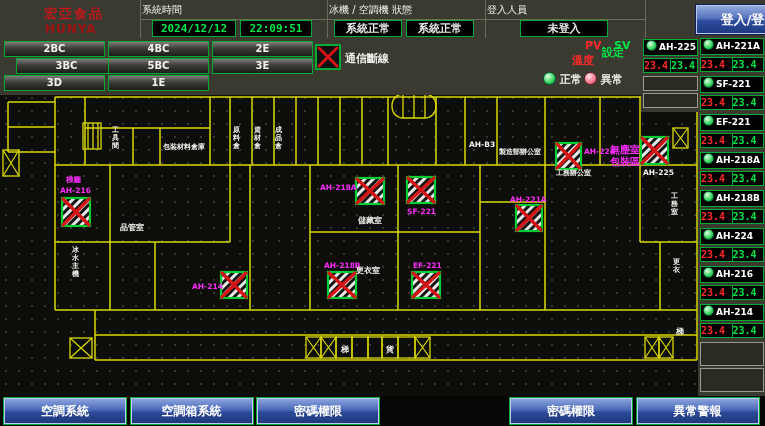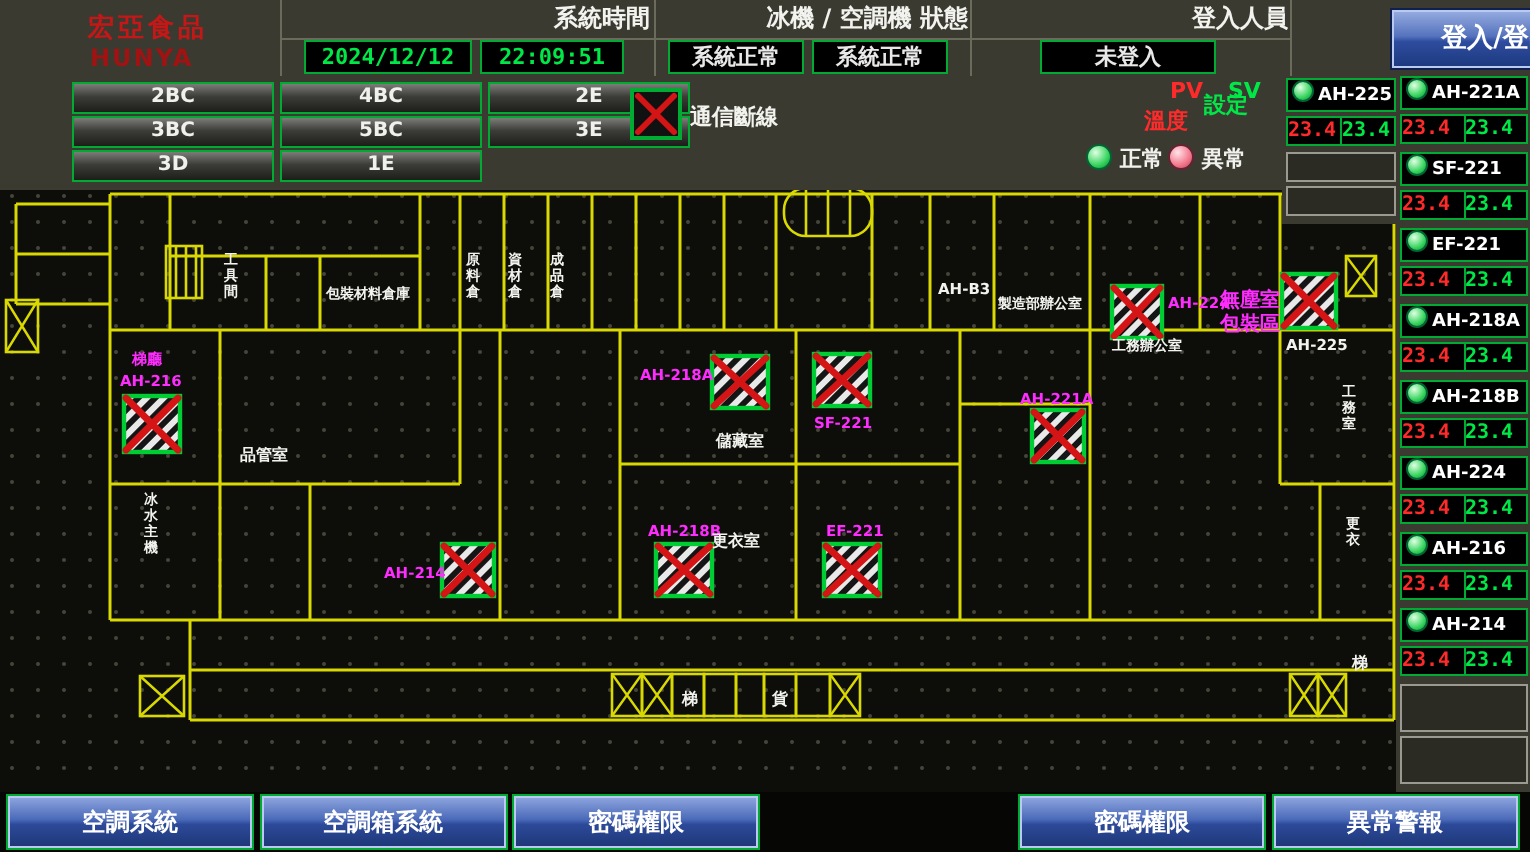--- a/index.html
+++ b/index.html
@@ -5,39 +5,39 @@
 <style>
   html,body{margin:0;padding:0;background:#000;}
   #screen{position:relative;width:765px;height:426px;background:#050504;overflow:hidden;
           font-family:"DejaVu Sans","Liberation Sans",sans-serif;}
   .dots{background-image:radial-gradient(circle,rgba(120,120,100,.45) 1px,transparent 1.3px);
         background-size:13px 13px;}
   
   #hdr{position:absolute;left:0;top:0;width:765px;height:38px;background:#3a3a31;
        border-bottom:2px solid #101010;padding-left:39px;}
   .hsep{position:absolute;top:0;width:1px;height:38px;background:#6b6b5c;}
-  .hlabel{position:absolute;top:2px;height:15px;color:#f2f2ee;font-size:12px;font-weight:bold;
-          text-align:right;line-height:15px;}
+  .hlabel{position:absolute;top:2px;height:15px;color:#f2f2ee;font-size:10px;font-weight:normal;
+          text-align:left;line-height:15px;}
   .hline{position:absolute;top:19px;height:1px;background:#6b6b5c;}
   .valbox{position:absolute;height:15px;background:#000;border:1px solid #00aa33;
           color:#e8e8e8;font-size:11px;font-weight:bold;text-align:center;line-height:15px;}
   .green7{color:#00e847;font-family:"DejaVu Sans Mono","Liberation Mono",monospace;}
   #logo{position:absolute;left:4px;top:2px;width:132px;height:34px;}
   #logo svg{position:absolute;left:0;top:0;}
   #logo .t1{position:absolute;left:40px;top:3px;color:#c41717;font-size:13px;font-weight:bold;letter-spacing:2px;}
   #logo .t2{position:absolute;left:41px;top:20px;color:#a01313;font-size:12px;font-weight:bold;letter-spacing:1px;}
   .bluebtn{background:linear-gradient(#93aade 0%,#5572bd 45%,#2e4c9e 55%,#1d3a80 100%);
            border:1px solid #b9c9f0;outline:1px solid #0f1f50;color:#fff;font-weight:bold;
            text-align:center;cursor:pointer;margin-left:44px;}
   #loginbtn{position:absolute;left:652px;top:5px;width:104px;height:27px;font-size:13px;line-height:27px;}
   
   #strip{position:absolute;left:0;top:38px;width:643px;height:57px;background:#3a3a31;z-index:2;}
   .zbtn{position:absolute;width:99px;height:14px;border:1px solid #00aa33;
         background:linear-gradient(#7c7c78 0%,#3c3c38 45%,#1d1d1a 100%);
-        color:#f0f0ec;font-size:10px;font-weight:bold;text-align:center;line-height:14px;cursor:pointer;margin-left:32px;}
+        color:#f0f0ec;font-size:10px;font-weight:bold;text-align:center;line-height:14px;cursor:pointer;}
   #commicon{position:absolute;left:315px;top:44px;z-index:3;}
   #commlbl{position:absolute;left:345px;top:51px;color:#f2f2ee;font-size:11px;font-weight:bold;z-index:3;}
   .lg{position:absolute;font-size:11px;font-weight:bold;z-index:3;}
   .lamp{display:inline-block;width:11px;height:11px;border-radius:50%;border:1px solid #063;
         background:radial-gradient(circle at 35% 30%,#dfffe2,#37d45e 60%,#0a8a2e);vertical-align:-2px;}
   .lamp.bad{border-color:#623;background:radial-gradient(circle at 35% 30%,#ffe3e8,#f2788c 60%,#c04055);}
   
   #rstrip{position:absolute;left:698px;top:38px;width:67px;height:358px;background:#3a3a31;z-index:2;}
   #r225{position:absolute;left:641px;top:38px;width:57px;height:74px;background:#3a3a31;z-index:2;}
   .ubox{position:absolute;height:15px;background:#000;border:1px solid #00aa33;color:#fff;
@@ -236,21 +236,21 @@
     <div class="hlabel" style="left:487px;width:157px">登入人員</div>
     <div class="valbox" style="left:520px;top:20px;width:86px">未登入</div>
 
     <div id="loginbtn" class="bluebtn">登入/登出</div>
   </div>
 
   <div id="zones">
       <div class="zbtn" style="left: 4px; top: 41px; z-index: 3;">2BC</div>
       <div class="zbtn" style="left: 108px; top: 41px; z-index: 3;">4BC</div>
       <div class="zbtn" style="left: 212px; top: 41px; z-index: 3;">2E</div>
-      <div class="zbtn" style="left: 4px; top: 58px; z-index: 3;">3BC</div>
+      <div class="zbtn" style="left: 16px; top: 58px; z-index: 3;">3BC</div>
       <div class="zbtn" style="left: 108px; top: 58px; z-index: 3;">5BC</div>
       <div class="zbtn" style="left: 212px; top: 58px; z-index: 3;">3E</div>
       <div class="zbtn" style="left: 4px; top: 75px; z-index: 3;">3D</div>
       <div class="zbtn" style="left: 108px; top: 75px; z-index: 3;">1E</div>
     </div>
 
   <div id="commicon">
     <svg width="26" height="26" viewBox="0 0 26 26">
       <rect x="1" y="1" width="24" height="24" fill="#111" stroke="#00aa33" stroke-width="2"></rect>
       <path d="M4,4 L22,22 M22,4 L4,22" stroke="#d51515" stroke-width="3" stroke-linecap="round"></path>

